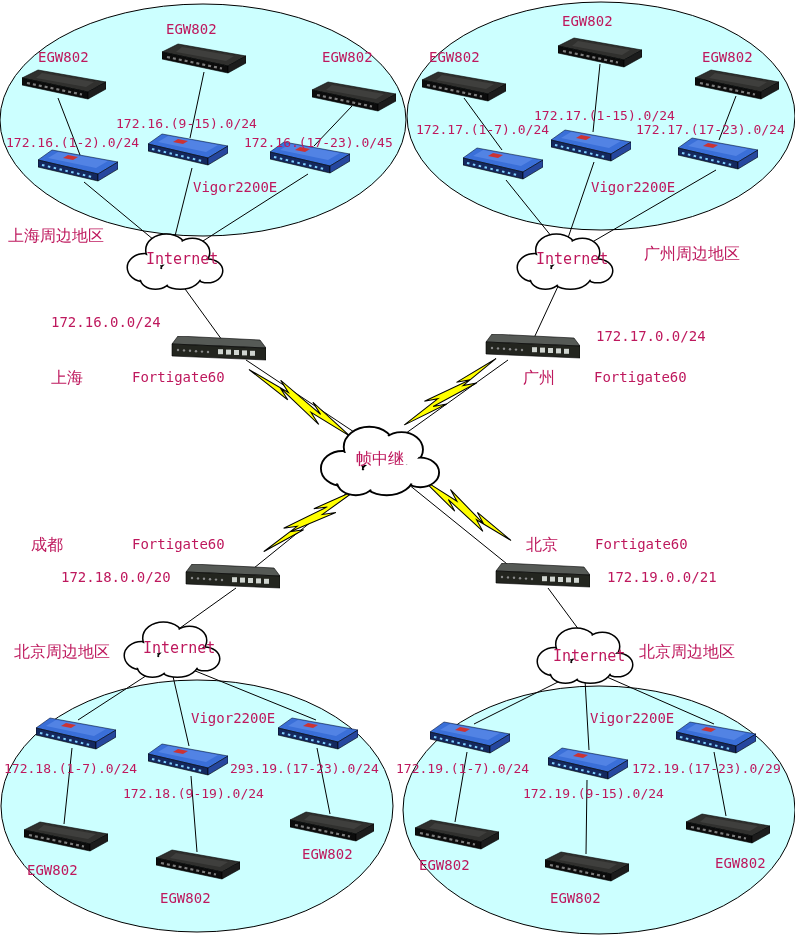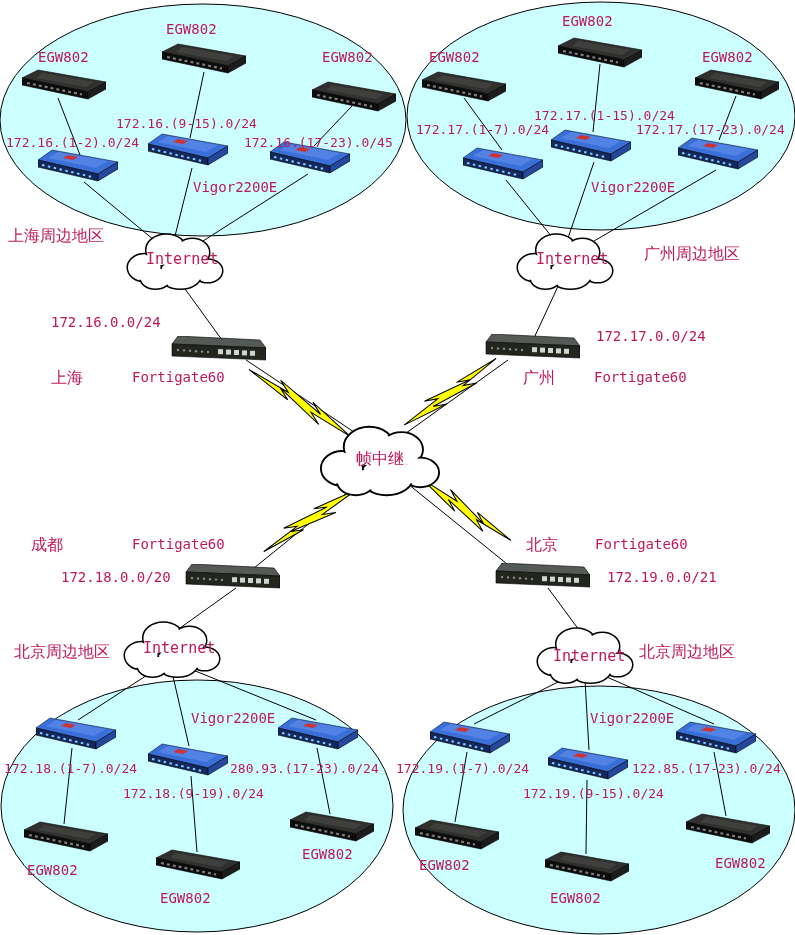--- a/index.html
+++ b/index.html
@@ -195,31 +195,31 @@
 <div class="lbl cjk" style="left:356px;top:450px">帧中继</div>
 
 <div class="lbl cjk" style="left:31px;top:536px">成都</div>
 <div class="lbl" style="left:132px;top:536px">Fortigate60</div>
 <div class="lbl" style="left:61px;top:569px">172.18.0.0/20</div>
 <div class="lbl cloud-lbl" style="left:143px;top:640px">Internet</div>
 <div class="lbl cjk" style="left:14px;top:643px">北京周边地区</div>
 <div class="lbl" style="left:191px;top:710px">Vigor2200E</div>
 <div class="lbl subnet" style="left:4px;top:762px">172.18.(1-7).0/24</div>
 <div class="lbl subnet" style="left:123px;top:787px">172.18.(9-19).0/24</div>
-<div class="lbl subnet" style="left:230px;top:762px">280.93.(17-23).0/24</div>
+<div class="lbl subnet" style="left:230px;top:762px">293.19.(17-23).0/24</div>
 <div class="lbl" style="left:27px;top:862px">EGW802</div>
 <div class="lbl" style="left:160px;top:890px">EGW802</div>
 <div class="lbl" style="left:302px;top:846px">EGW802</div>
 
 <div class="lbl cjk" style="left:526px;top:536px">北京</div>
 <div class="lbl" style="left:595px;top:536px">Fortigate60</div>
 <div class="lbl" style="left:607px;top:569px">172.19.0.0/21</div>
 <div class="lbl cloud-lbl" style="left:553px;top:648px">Internet</div>
 <div class="lbl cjk" style="left:639px;top:643px">北京周边地区</div>
 <div class="lbl" style="left:590px;top:710px">Vigor2200E</div>
 <div class="lbl subnet" style="left:396px;top:762px">172.19.(1-7).0/24</div>
 <div class="lbl subnet" style="left:523px;top:787px">172.19.(9-15).0/24</div>
-<div class="lbl subnet" style="left:632px;top:762px">122.85.(17-23).0/24</div>
+<div class="lbl subnet" style="left:632px;top:762px">172.19.(17-23).0/29</div>
 <div class="lbl" style="left:419px;top:857px">EGW802</div>
 <div class="lbl" style="left:550px;top:890px">EGW802</div>
 <div class="lbl" style="left:715px;top:855px">EGW802</div>
 
 </div>
 
 </body></html>

